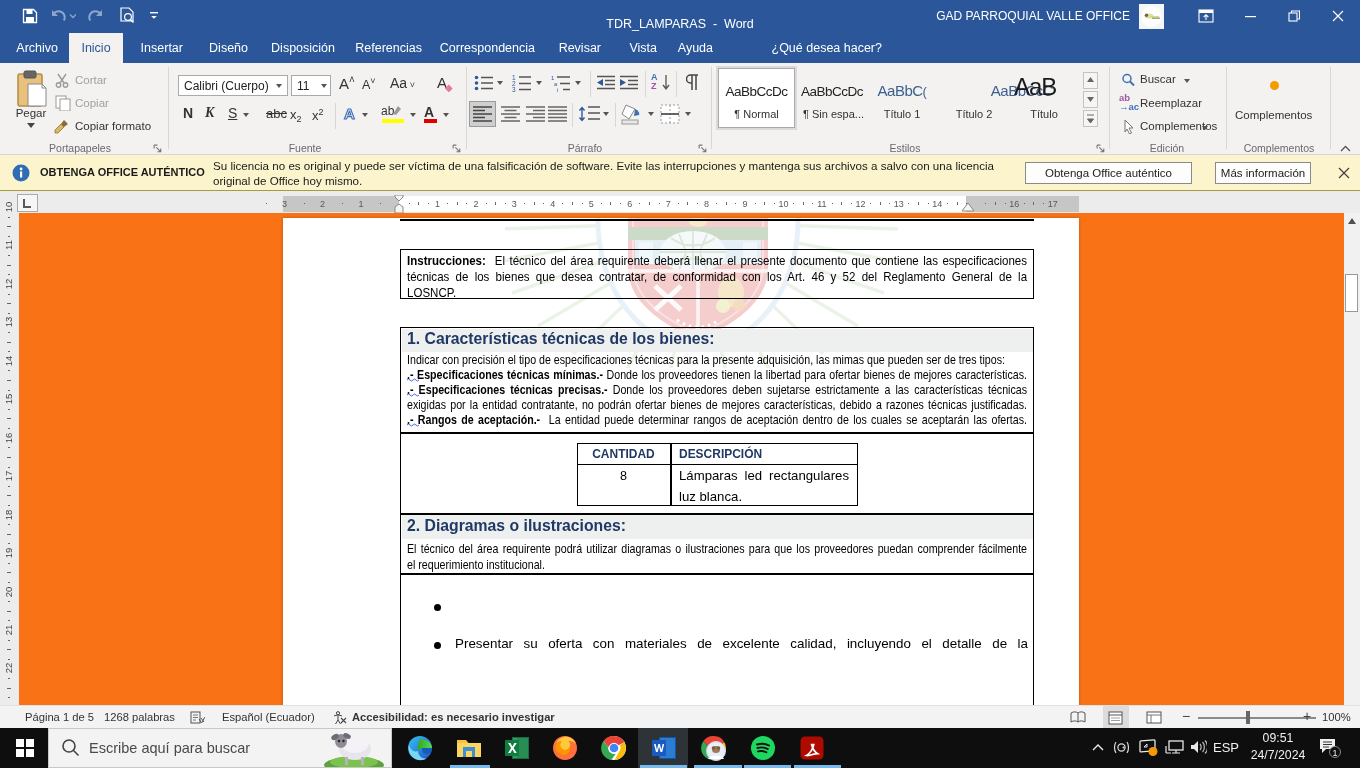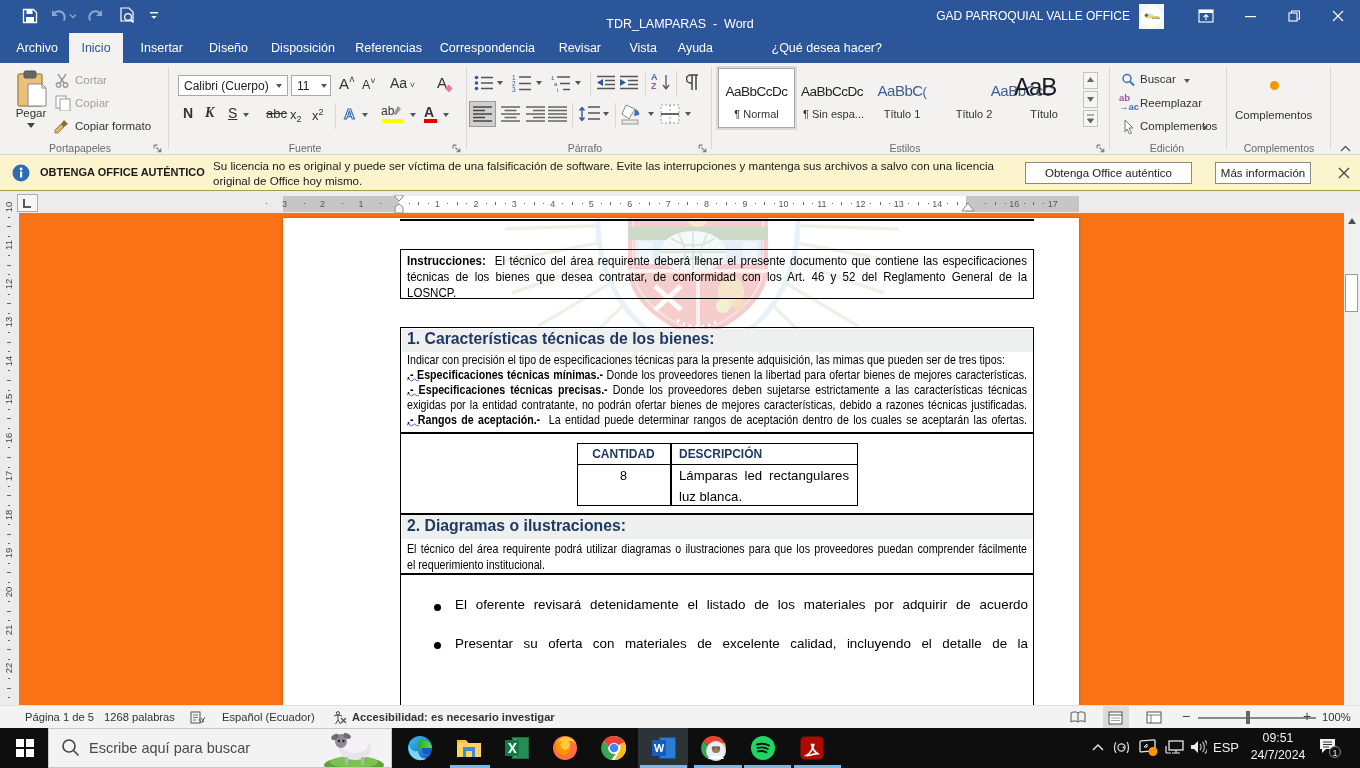--- a/index.html
+++ b/index.html
@@ -561,21 +561,20 @@
     <div class="abs" style="left:294px;top:251px;width:93px;text-align:center;font-size:12.6px;color:#000">8</div>
     <div class="abs jline" style="left:396px;top:250px;width:170px;font-size:13.2px;color:#000">Lámparas led rectangulares</div>
     <div class="abs" style="left:396px;top:271px;font-size:13.2px;color:#000">luz blanca.</div>
 
     <div class="abs" style="left:118.5px;top:296.5px;width:631px;height:24px;background:#eef0ef"></div>
     <div class="abs fit" style="left:124px;top:298px;font-size:16.6px;font-weight:bold;color:#1f3864;transform:scaleX(0.95)">2. Diagramas o ilustraciones:</div>
     <div class="abs docs jline fit" style="left:124px;top:324px;width:704px;transform:scaleX(0.8807)">El técnico del área requirente podrá utilizar diagramas o ilustraciones para que los proveedores puedan comprender fácilmente</div>
     <div class="abs docs fit" style="left:124px;top:340px;width:704px;transform:scaleX(0.8807)">el requerimiento institucional.</div>
 
     <div class="abs" style="left:151px;top:386px;width:7px;height:7px;border-radius:50%;background:#000"></div>
-    <div class="abs jline" style="left:172px;top:379px;width:573px;font-size:13.4px">El oferente revisará detenidamente el listado de los materiales por adquirir de acuerdo</div>
     <div class="abs" style="left:151px;top:424px;width:7px;height:7px;border-radius:50%;background:#000"></div>
     <div class="abs jline" style="left:172px;top:417.5px;width:573px;font-size:13.4px">Presentar su oferta con materiales de excelente calidad, incluyendo el detalle de la</div>
   </div>
   <div id="vscroll">
     <div class="abs" style="left:0;top:0;width:16px;height:17px;background:#f1f1f1"><svg width="16" height="17">
           <path d="M8 5l4 6H4z" fill="#505050"></path>
         </svg></div>
     <div class="abs" style="left:1px;top:61px;width:13px;height:38px;background:#fff;border:1px solid #999"></div>
   </div>
 </div>

